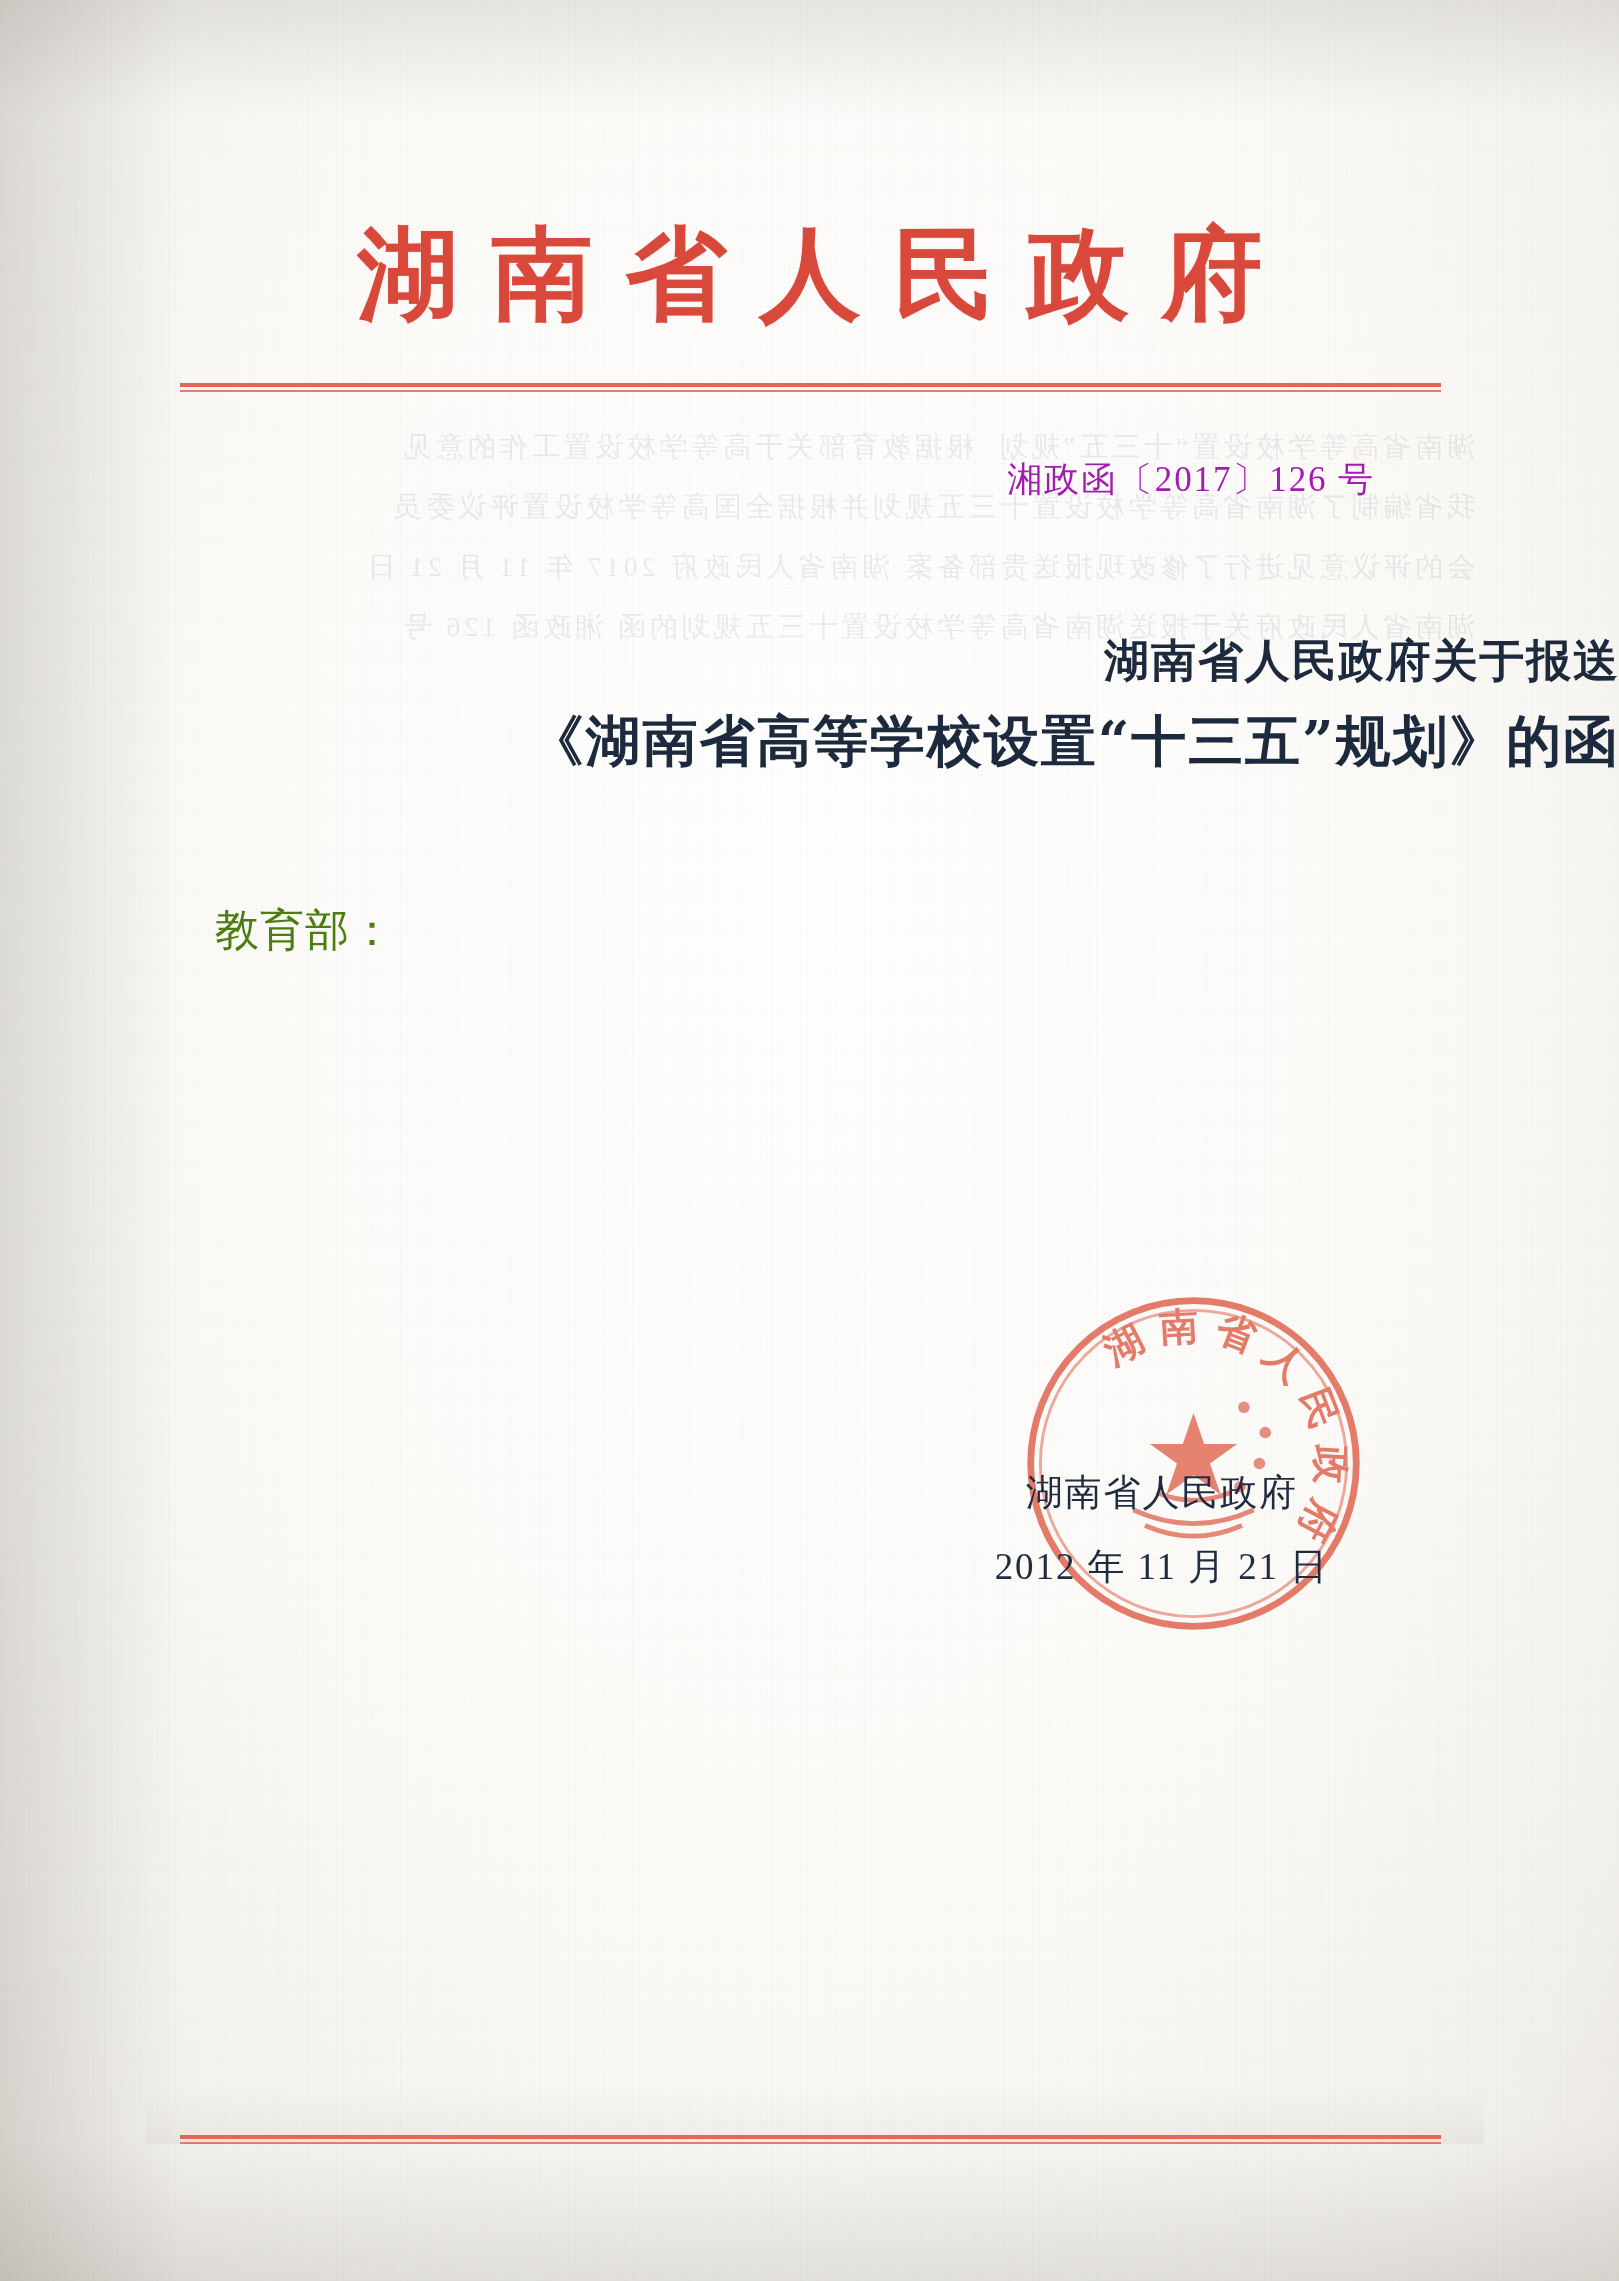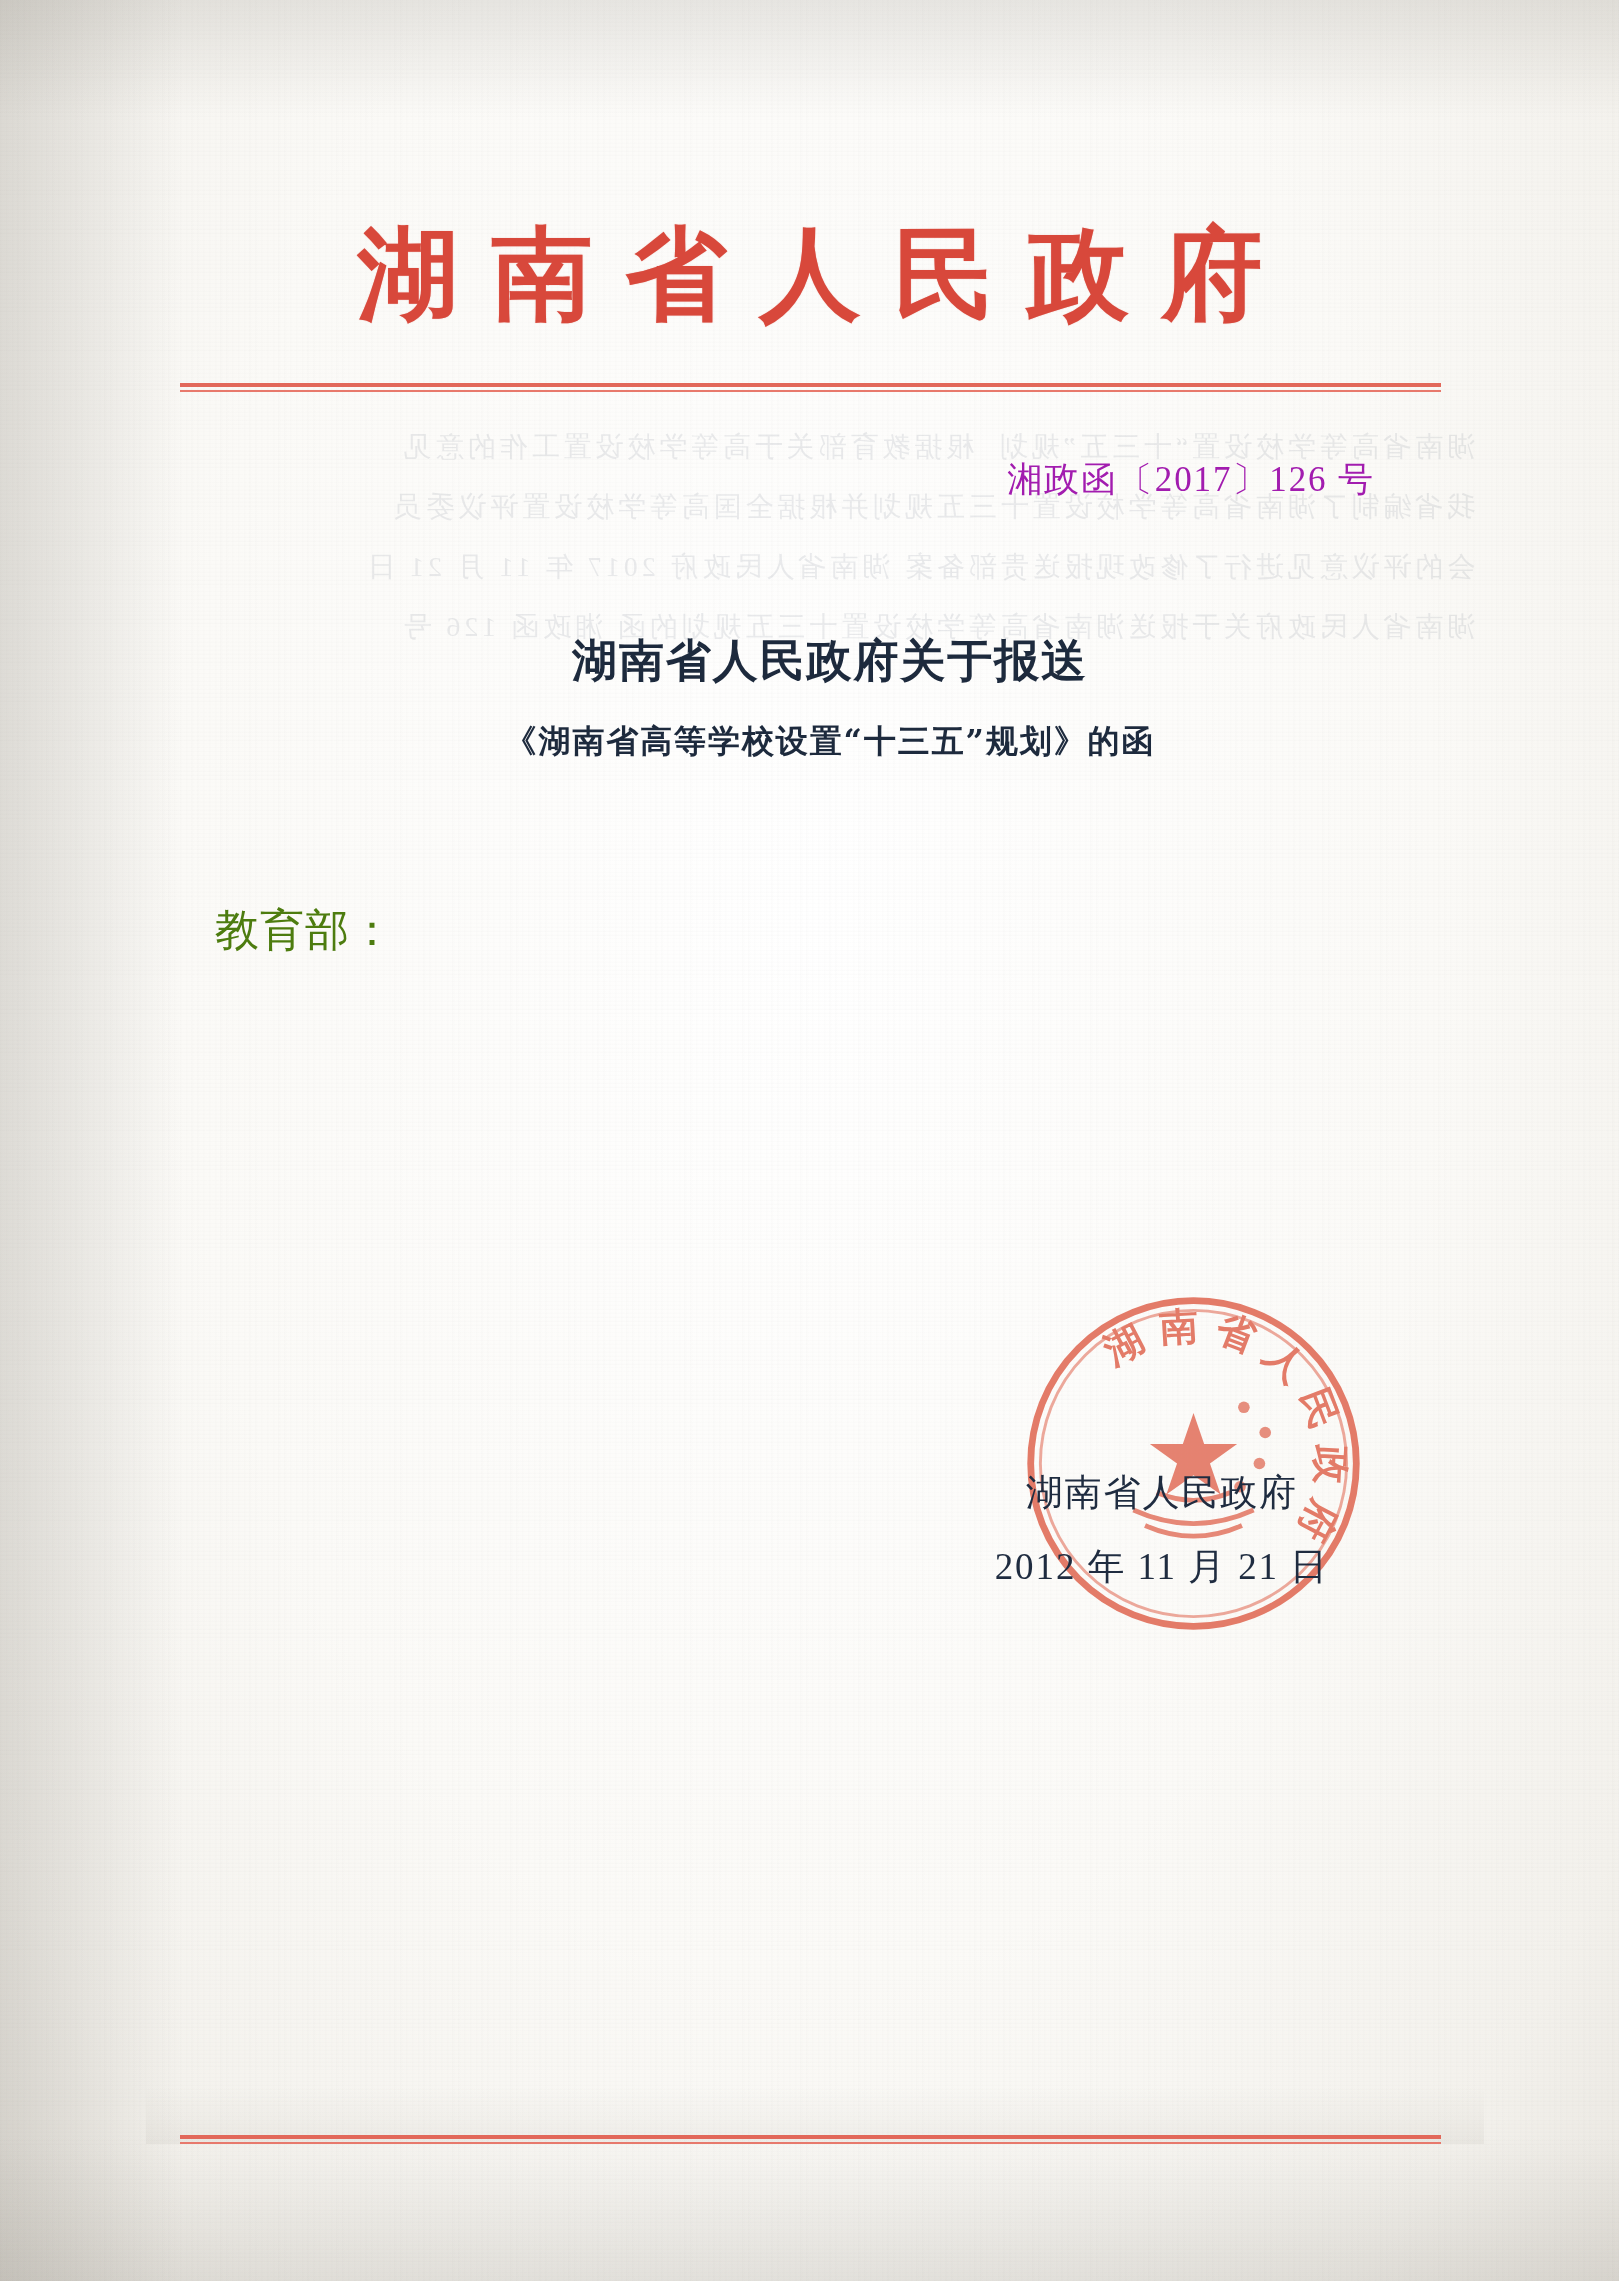--- a/index.html
+++ b/index.html
@@ -117,33 +117,33 @@
     letter-spacing: 1.9px;
     font-family: "Liberation Serif", "DejaVu Serif", serif;
   }
 
   
   .title-block {
     position: absolute;
     top: 621px;
     left: 0;
     right: 0;
-    text-align: center;
+    text-align: right;
     color: #1d2a3d;
     padding-left: 40px;
   }
   .title-line {
     font-size: 45px;
     font-weight: bold;
     letter-spacing: 1.9px;
     line-height: 80px;
     font-family: "DejaVu Serif", "Liberation Serif", serif;
   }
   .title-line.second {
-    font-size: 32px;
+    font-size: 55px;
   }
 
   
   .salutation {
     position: absolute;
     top: 901px;
     left: 215px;
     font-size: 44px;
     color: #4d7c0f;
     letter-spacing: 1px;

